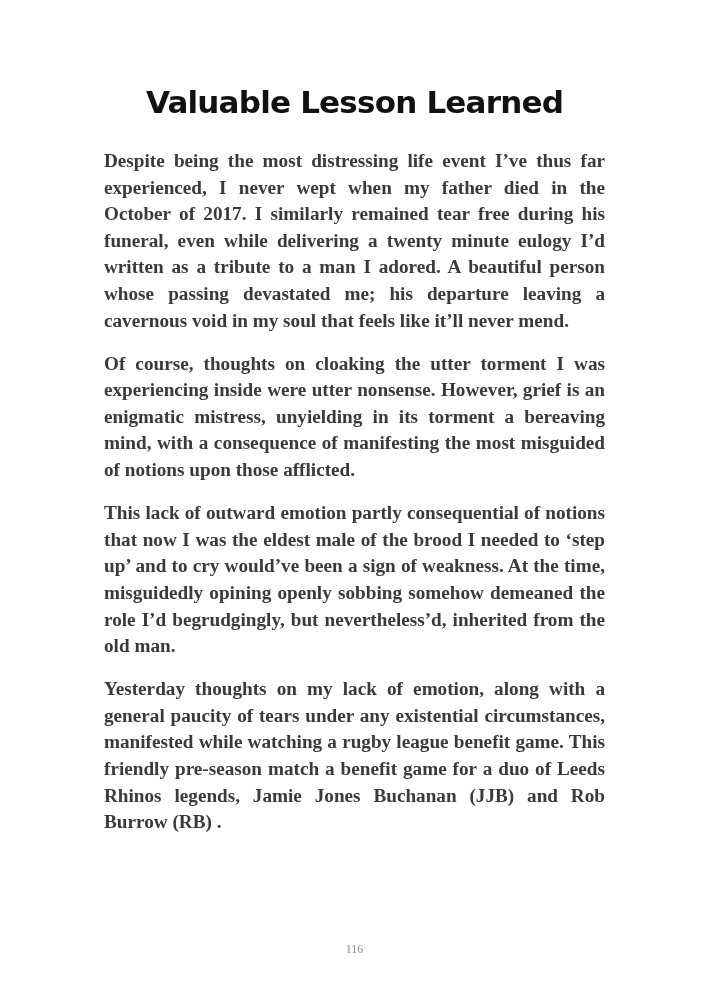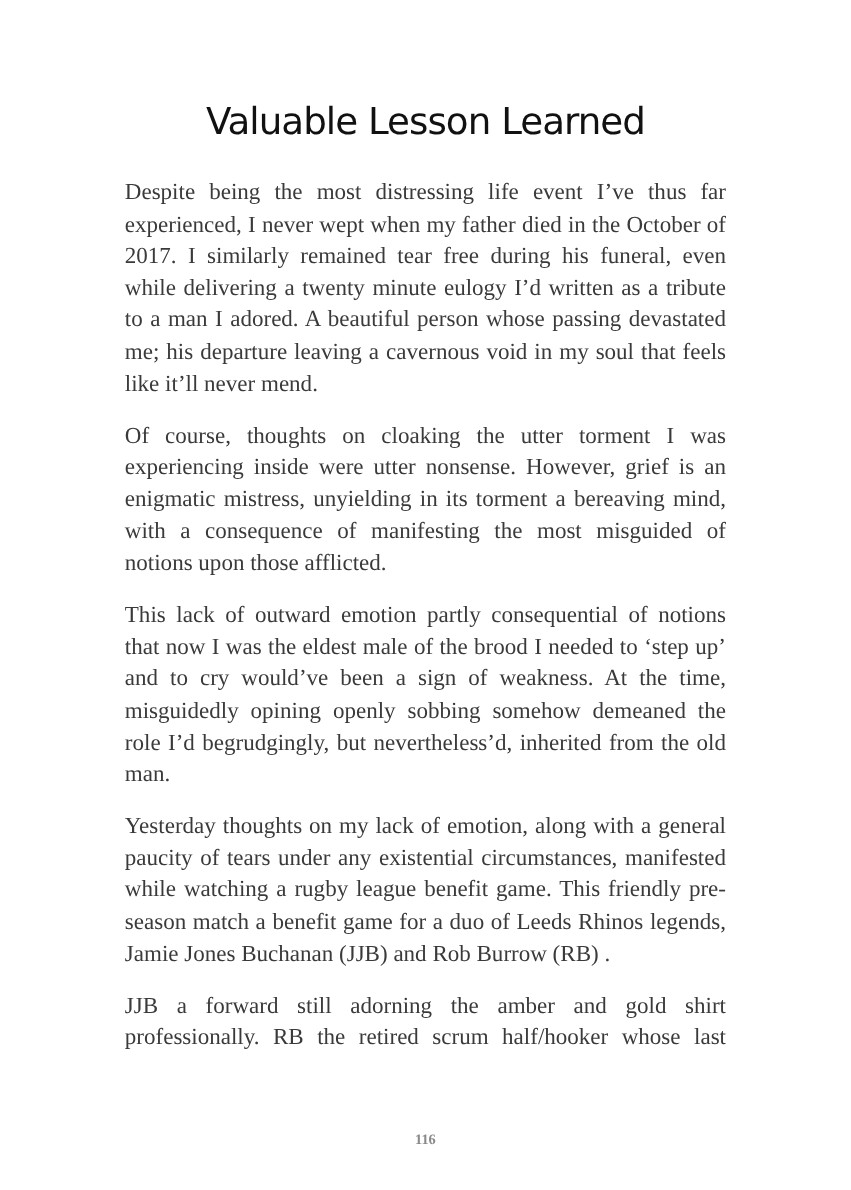--- a/index.html
+++ b/index.html
@@ -21,63 +21,62 @@
       height: 992px;
       background: #ffffff;
     }
     .title {
       position: absolute;
       left: 0;
       width: 709px;
       top: 80px;
       text-align: center;
       font-family: "DejaVu Sans", sans-serif;
-      font-weight: normal;
+      font-weight: bold;
       font-size: 31px;
       line-height: 44px;
       color: #111111;
       letter-spacing: -0.8px;
       margin: 0;
     }
     .body-text {
       position: absolute;
       left: 104px;
       top: 148px;
       width: 501px;
       font-family: "Liberation Serif", serif;
       font-size: 19.2px;
       line-height: 26.6px;
       color: #3a3a3a;
+      font-weight: bold;
     }
     .body-text p {
       margin: 0 0 16.5px 0;
       text-align: justify;
       text-align-last: left;
       hyphens: none;
     }
     .page-number {
       position: absolute;
       left: 0;
       width: 709px;
       top: 942px;
       text-align: center;
       font-family: "Liberation Serif", serif;
       font-size: 12px;
       color: #8a8a8a;
-      font-weight: bold;
     }
   </style>
 </head>
 <body>
 
 <div class="page">
   <h1 class="title">Valuable Lesson Learned</h1>
 
   <div class="body-text">
     <p>Despite being the most distressing life event I’ve thus far experienced, I never wept when my father died in the October of 2017. I similarly remained tear free during his funeral, even while delivering a twenty minute eulogy I’d written as a tribute to a man I adored. A beautiful person whose passing devastated me; his departure leaving a cavernous void in my soul that feels like it’ll never mend.</p>
     <p>Of course, thoughts on cloaking the utter torment I was experiencing inside were utter nonsense. However, grief is an enigmatic mistress, unyielding in its torment a bereaving mind, with a consequence of manifesting the most misguided of notions upon those afflicted.</p>
     <p>This lack of outward emotion partly consequential of notions that now I was the eldest male of the brood I needed to ‘step up’ and to cry would’ve been a sign of weakness. At the time, misguidedly opining openly sobbing somehow demeaned the role I’d begrudgingly, but nevertheless’d, inherited from the old man.</p>
     <p>Yesterday thoughts on my lack of emotion, along with a general paucity of tears under any existential circumstances, manifested while watching a rugby league benefit game. This friendly pre-season match a benefit game for a duo of Leeds Rhinos legends, Jamie Jones Buchanan (JJB) and Rob Burrow (RB) .</p>
-    <p style="text-align-last: justify;">JJB a forward still adorning the amber and gold shirt professionally. RB the retired scrum half/hooker whose last</p>
   </div>
 
   <div class="page-number">116</div>
 </div>
 
 </body></html>

